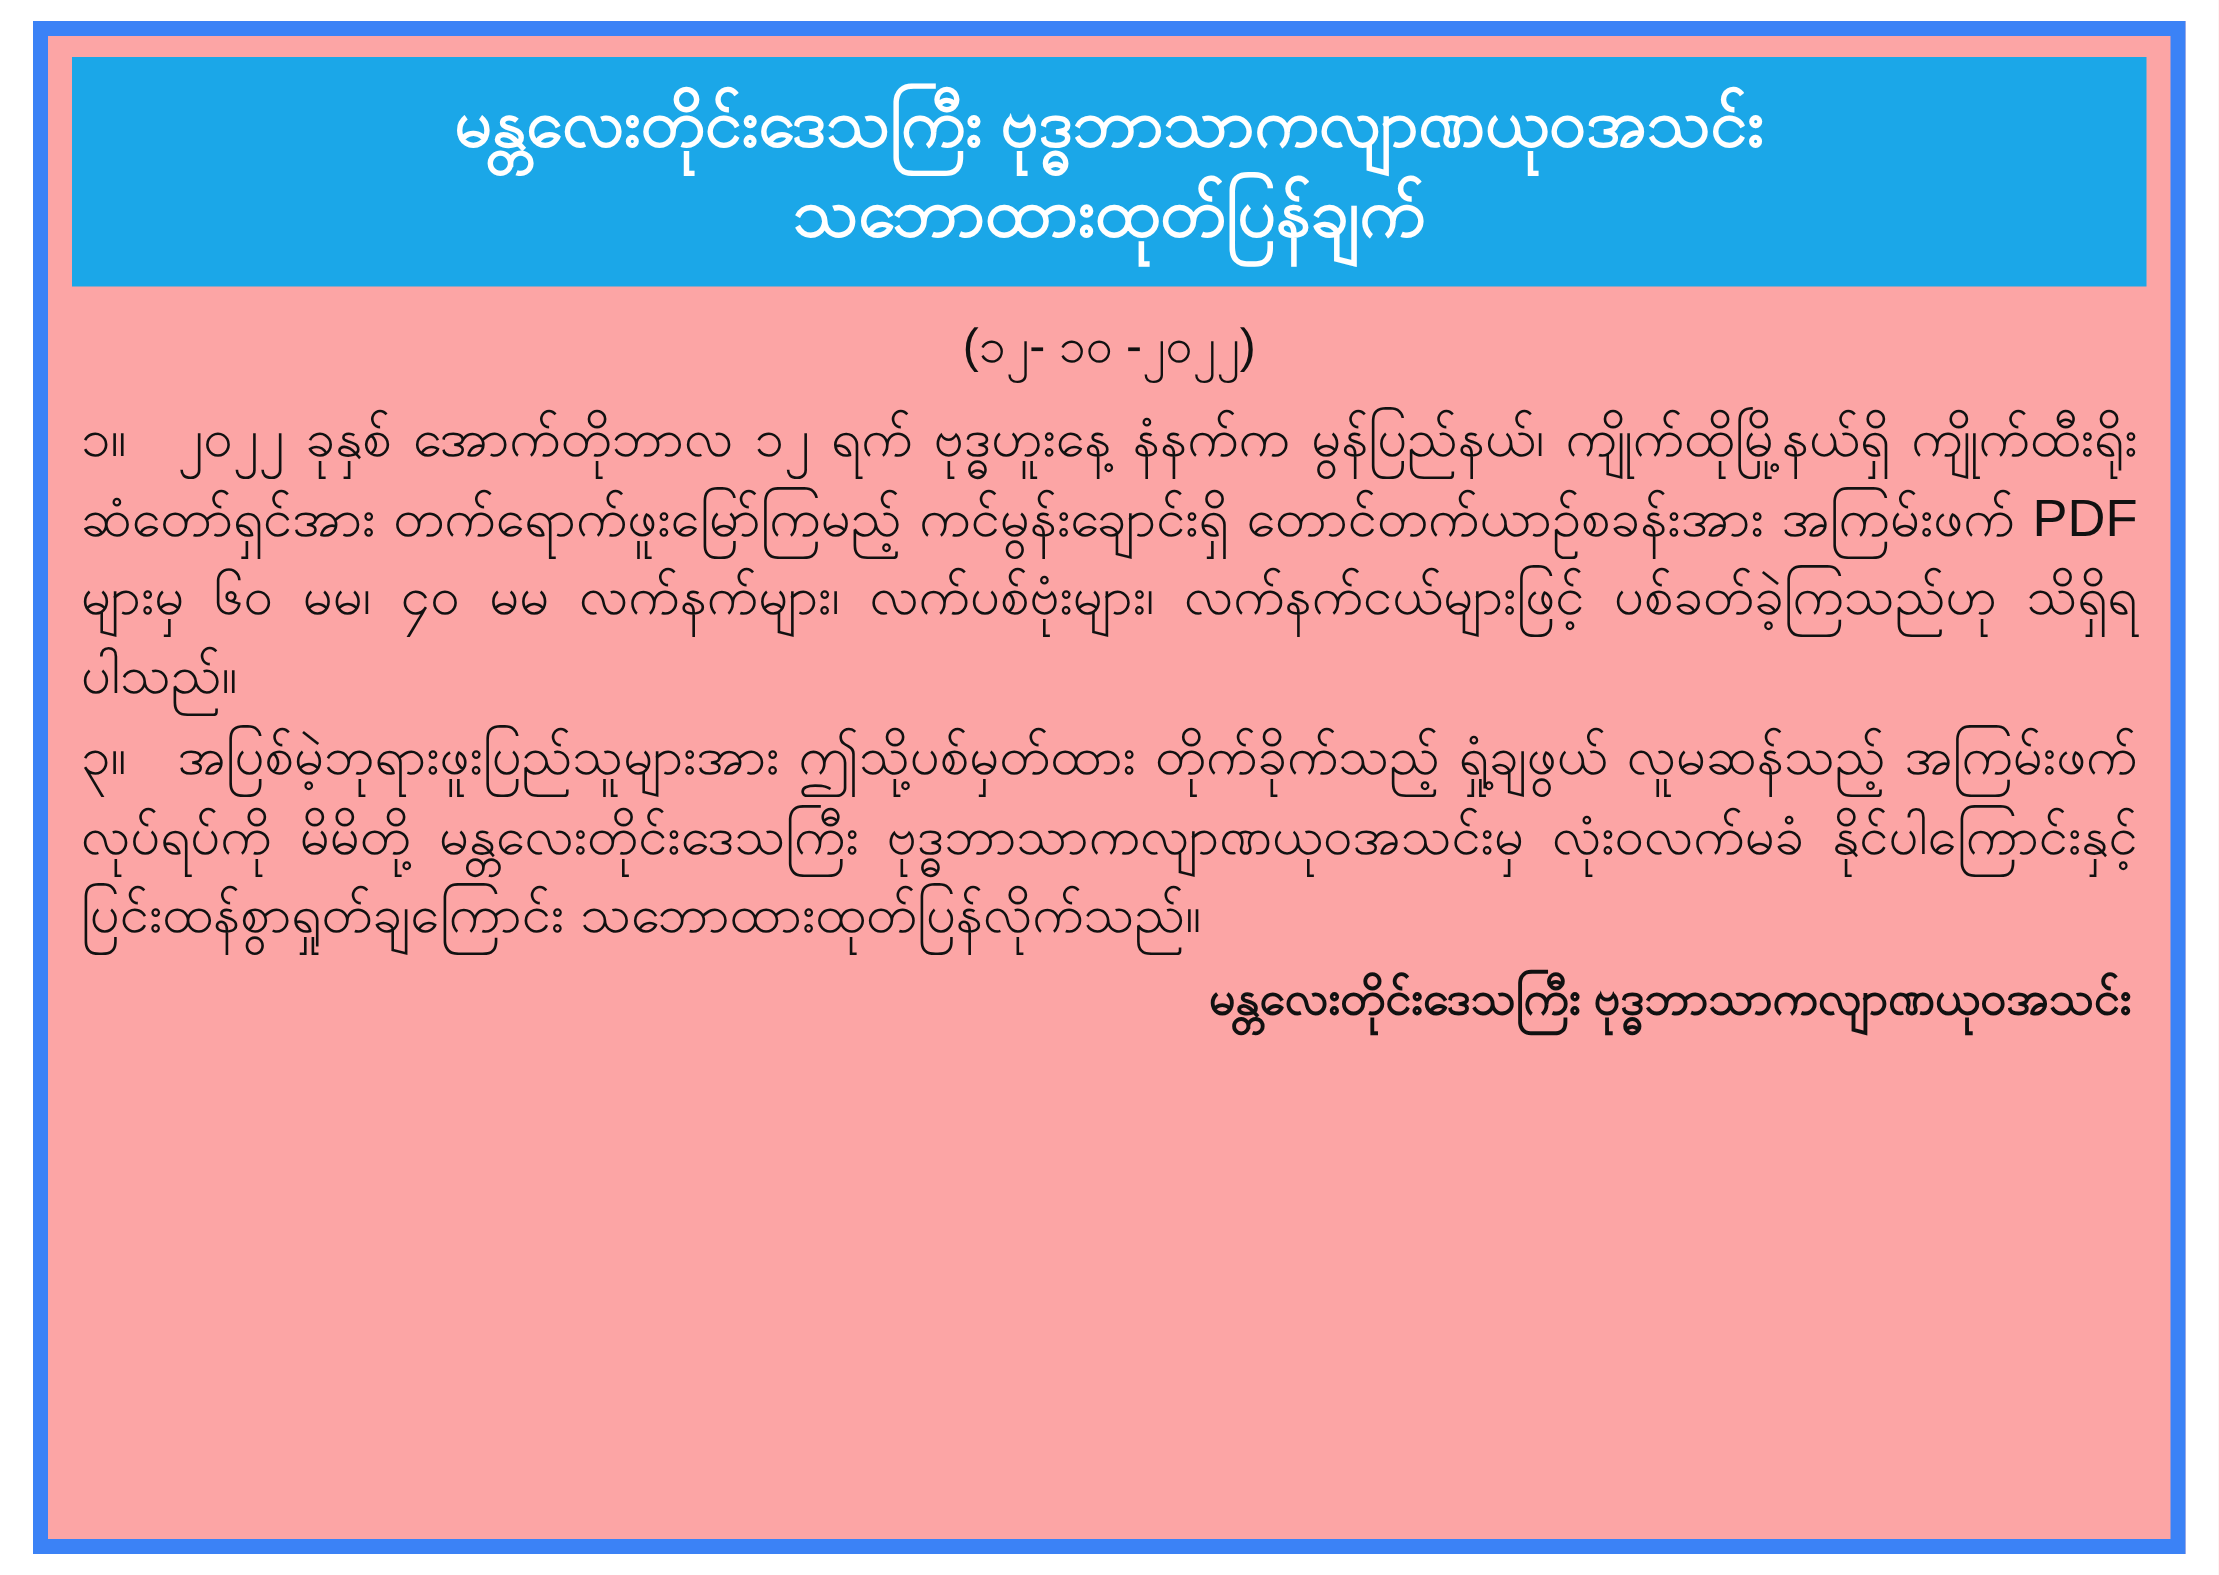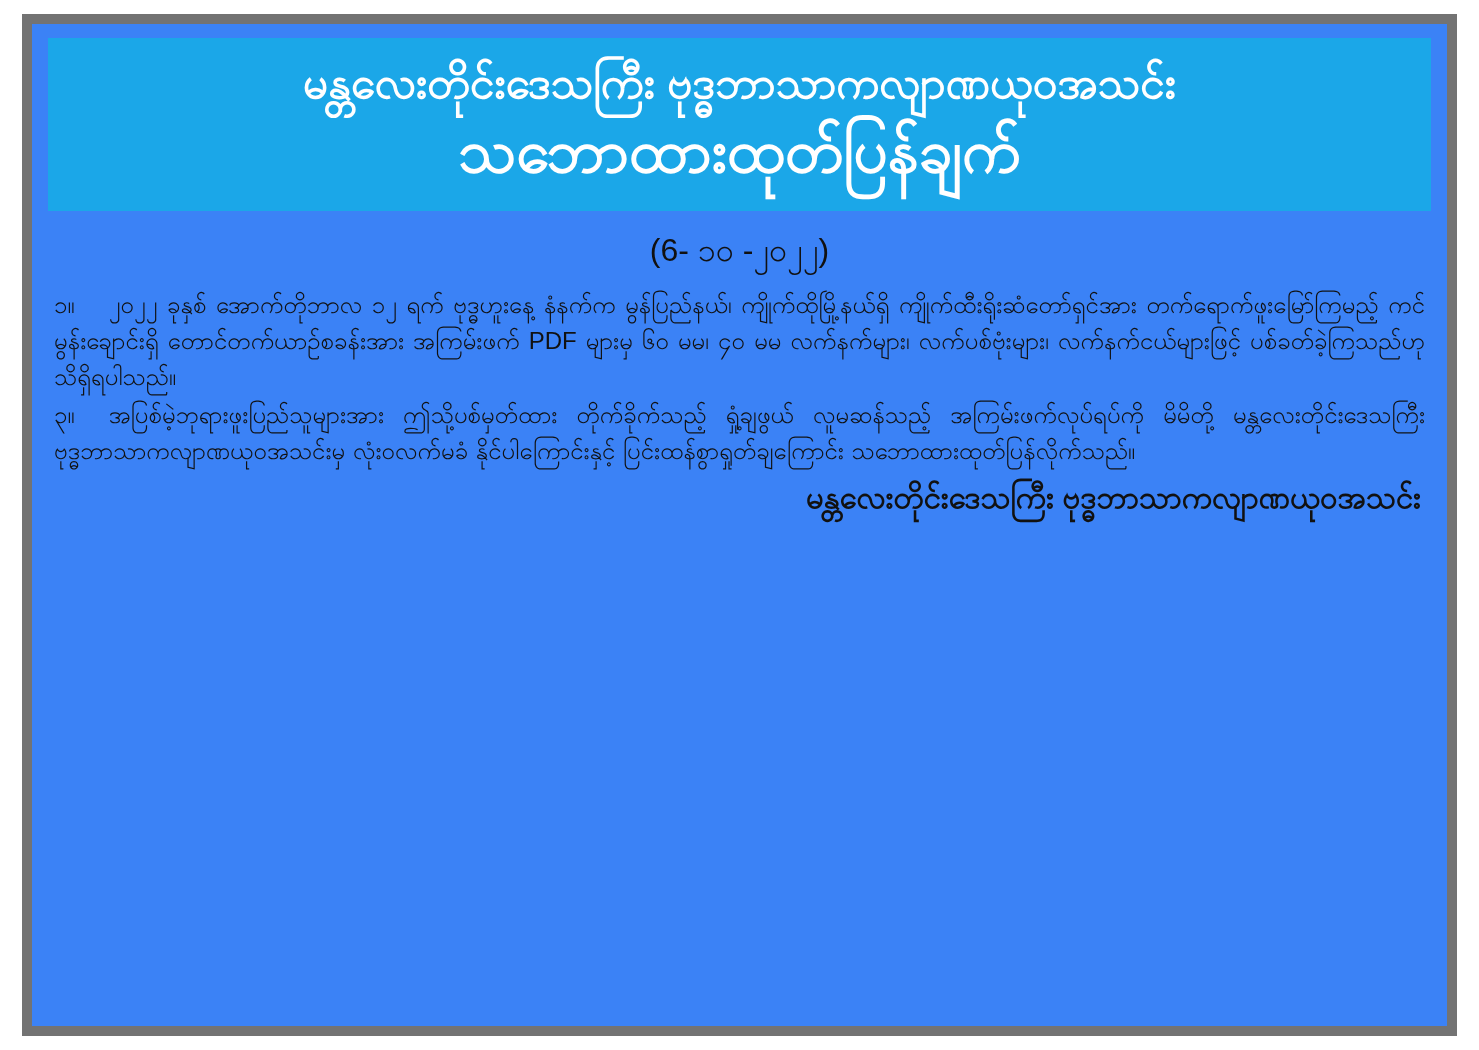--- a/index.html
+++ b/index.html
@@ -20,22 +20,22 @@
     box-sizing: border-box;
     background: #ffffff;
   }
   
   .frame {
     position: absolute;
     left: 22px;
     top: 14px;
     right: 22px;
     bottom: 14px;
-    border: 10px solid #737373;
-    background: #3b82f6;
+    border: 10px solid #3b82f6;
+    background: #fca5a5;
     box-sizing: border-box;
   }
   .frame-inner {
     position: absolute;
     left: 0;
     top: 0;
     right: 0;
     bottom: 0;
     padding: 14px 16px 10px 16px;
     box-sizing: border-box;
@@ -50,36 +50,36 @@
   }
   .header-line {
     color: #ffffff;
     font-weight: bold;
     font-size: 44px;
     line-height: 1.32;
     letter-spacing: 0px;
     white-space: nowrap;
   }
   .header-line.second {
-    font-size: 60px;
+    font-size: 45px;
   }
   
   .date-line {
     text-align: center;
     font-size: 32px;
     color: #111111;
     margin: 18px 0 10px 0;
     font-weight: normal;
   }
   
   .body {
     padding: 0 6px 0 6px;
   }
   .para {
-    font-size: 24px;
+    font-size: 35px;
     line-height: 1.50;
     color: #111111;
     text-align: justify;
     text-justify: inter-word;
     margin: 0 0 2px 0;
     word-spacing: 1px;
   }
   .para .num {
     margin-right: 34px;
   }
@@ -98,21 +98,21 @@
 
 <div class="page">
   <div class="frame">
     <div class="frame-inner">
 
       <div class="header-band">
         <div class="header-line">မန္တလေးတိုင်းဒေသကြီး ဗုဒ္ဓဘာသာကလျာဏယုဝအသင်း</div>
         <div class="header-line second">သဘောထားထုတ်ပြန်ချက်</div>
       </div>
 
-      <div class="date-line">(6- ၁၀ -၂၀၂၂)</div>
+      <div class="date-line">(၁၂- ၁၀ -၂၀၂၂)</div>
 
       <div class="body">
 
         <p class="para">
           <span class="num">၁။</span><span>၂၀၂၂ ခုနှစ် အောက်တိုဘာလ ၁၂ ရက် ဗုဒ္ဓဟူးနေ့ နံနက်က မွန်ပြည်နယ်၊ ကျိုက်ထိုမြို့နယ်ရှိ ကျိုက်ထီးရိုးဆံတော်ရှင်အား တက်ရောက်ဖူးမြော်ကြမည့် ကင်မွန်းချောင်းရှိ တောင်တက်ယာဉ်စခန်းအား အကြမ်းဖက် PDF များမှ ၆၀ မမ၊ ၄၀ မမ လက်နက်များ၊ လက်ပစ်ဗုံးများ၊ လက်နက်ငယ်များဖြင့် ပစ်ခတ်ခဲ့ကြသည်ဟု သိရှိရပါသည်။</span>
         </p>
 
 
         <p class="para">
           <span class="num">၃။</span><span>အပြစ်မဲ့ဘုရားဖူးပြည်သူများအား ဤသို့ပစ်မှတ်ထား တိုက်ခိုက်သည့် ရှုံ့ချဖွယ် လူမဆန်သည့် အကြမ်းဖက်လုပ်ရပ်ကို မိမိတို့ မန္တလေးတိုင်းဒေသကြီး ဗုဒ္ဓဘာသာကလျာဏယုဝအသင်းမှ လုံးဝလက်မခံ နိုင်ပါကြောင်းနှင့် ပြင်းထန်စွာရှုတ်ချကြောင်း သဘောထားထုတ်ပြန်လိုက်သည်။</span>

